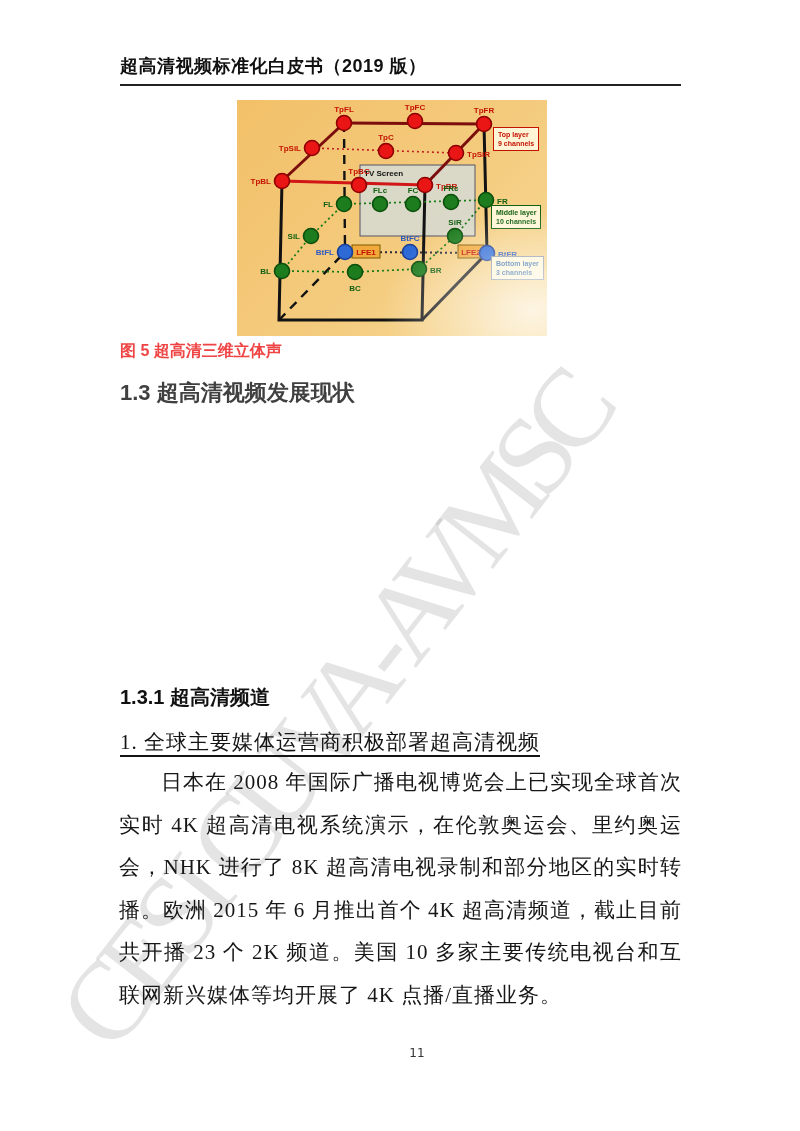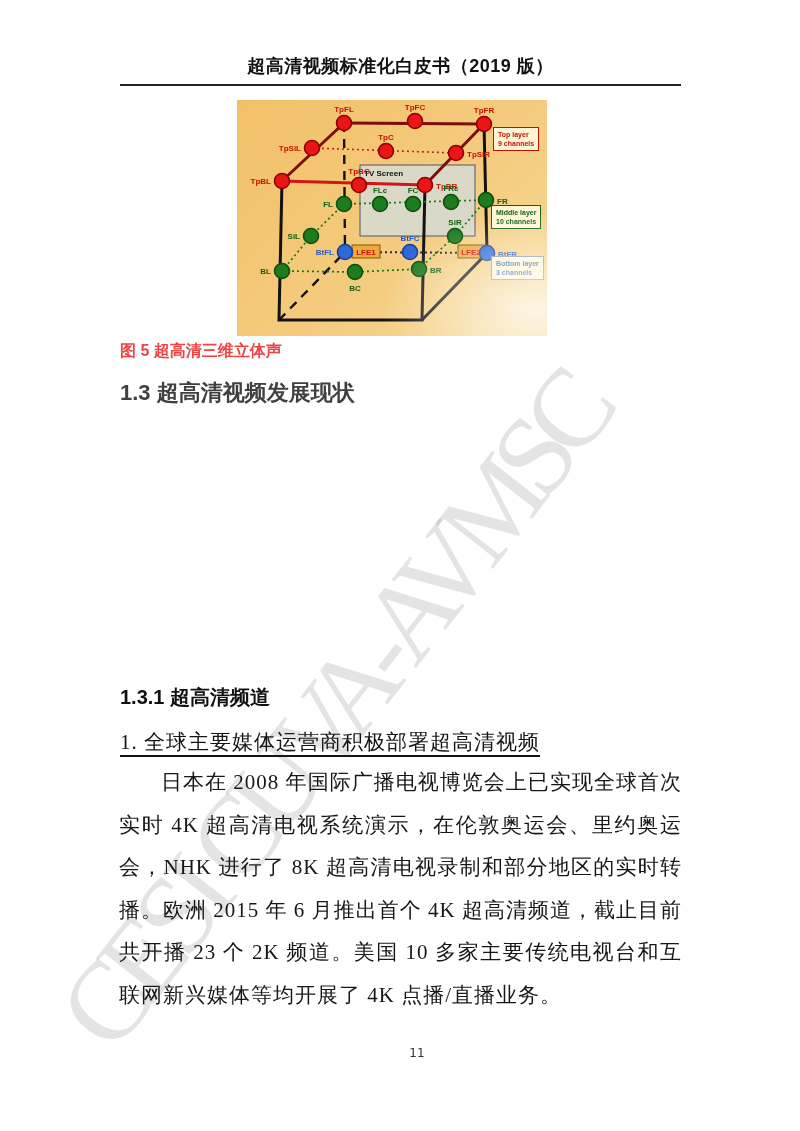--- a/index.html
+++ b/index.html
@@ -11,21 +11,21 @@
   }
   .watermark {
     position:absolute; left:-120px; top:560px; width:1100px;
     z-index:0; transform:rotate(-52deg); transform-origin:520px 60px;
     font-family:"Liberation Serif","DejaVu Serif",serif;
     font-size:112px; letter-spacing:-12px; color:rgba(170,170,170,0.32);
     white-space:nowrap; pointer-events:none;
   }
   .layer { position:absolute; z-index:1; }
   .hdr-title {
-    left:120px; top:54px; width:561px; text-align:center;
+    left:120px; top:54px; width:561px; text-align:left;
     font-family:"Liberation Sans","DejaVu Sans",sans-serif;
     font-weight:bold; font-size:18px; color:#111; letter-spacing:0.5px;
   }
   .hdr-rule { left:120px; top:84px; width:561px; height:2px; background:#222; }
   .figure {
     left:237px; top:100px; width:310px; height:236px;
     background:linear-gradient(135deg,#f2c068 0%,#f4cb7e 55%,#f7d995 100%);
   }
   .figure svg { position:absolute; left:0; top:0; }
   .fig-wash {

